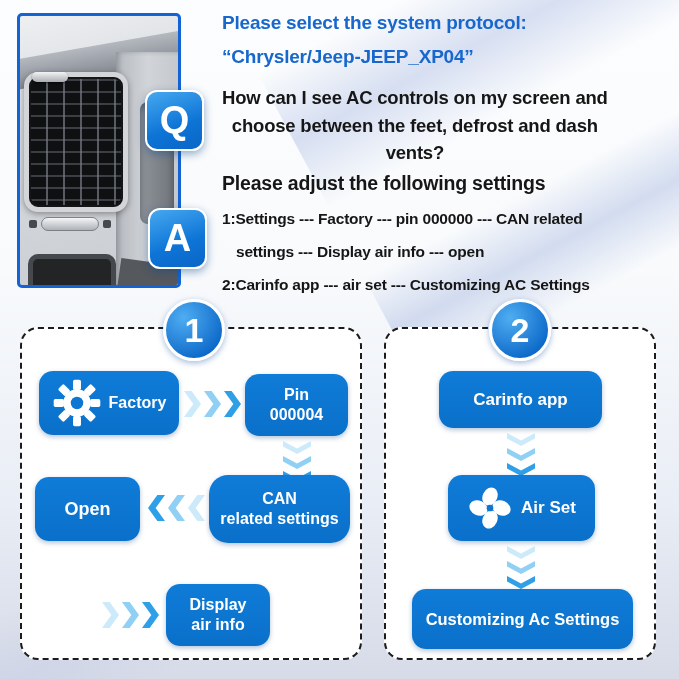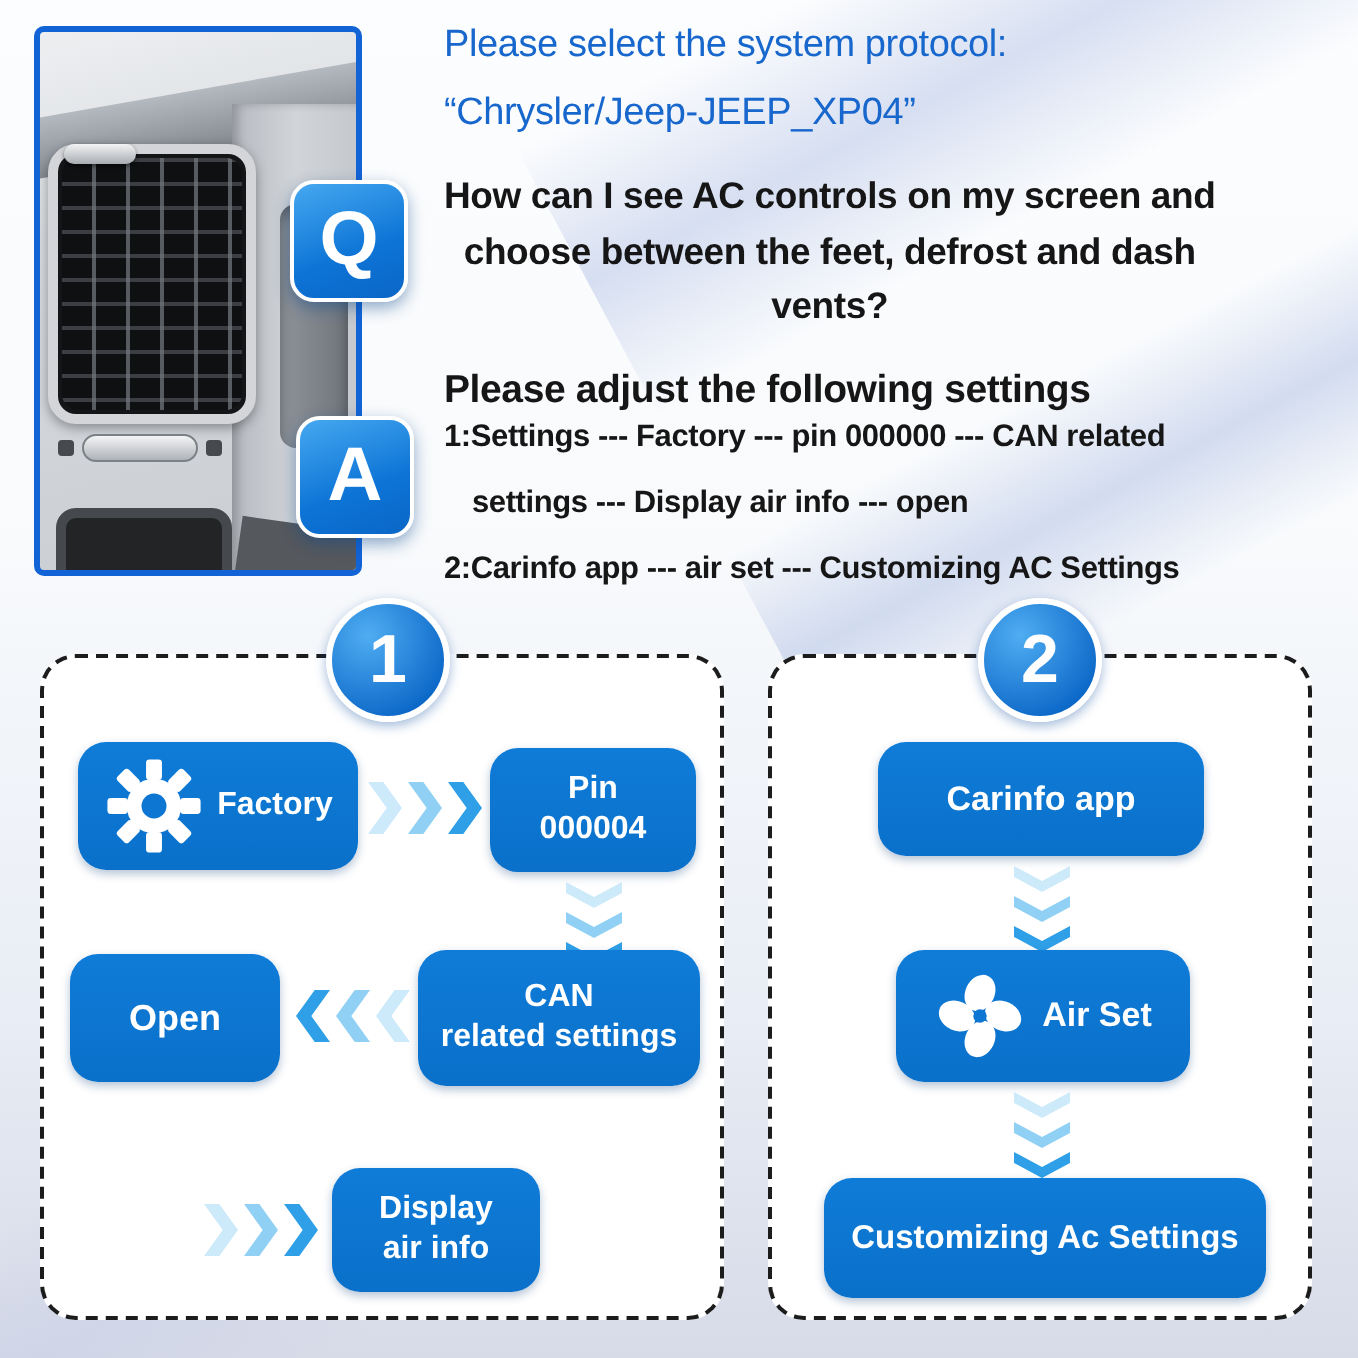--- a/index.html
+++ b/index.html
@@ -49,46 +49,46 @@
   
   .badge{position:absolute;width:55px;height:57px;border-radius:12px;border:2px solid #fff;
         background:linear-gradient(160deg,#46a8f0 0%,#0d74d6 60%,#0a66c6 100%);
         color:#fff;font-weight:bold;font-size:38px;display:flex;align-items:center;justify-content:center;
         box-shadow:0 3px 8px rgba(10,70,140,.45);}
   #qbadge{left:145px;top:90px;}
   #abadge{left:148px;top:208px;}
 
   
   #textcol{position:absolute;left:222px;top:0;width:452px;height:300px;}
-  .h-blue{position:absolute;left:0;font-size:19px;font-weight:normal;color:#1767cd;letter-spacing:-.2px;white-space:nowrap;}
+  .h-blue{position:absolute;left:0;font-size:19px;font-weight:bold;color:#1767cd;letter-spacing:-.2px;white-space:nowrap;}
   #hb1{top:12px;} #hb2{top:46px;}
   #question{position:absolute;left:0;top:84px;font-size:18.5px;font-weight:bold;color:#161616;
         line-height:27.5px;white-space:pre-line;letter-spacing:-.2px;text-align:center;}
-  #answer-title{position:absolute;left:0;top:184px;font-size:19.5px;font-weight:bold;color:#161616;letter-spacing:-.2px;white-space:nowrap;}
+  #answer-title{position:absolute;left:0;top:172px;font-size:19.5px;font-weight:bold;color:#161616;letter-spacing:-.2px;white-space:nowrap;}
   .step{position:absolute;font-size:15.5px;font-weight:bold;color:#161616;letter-spacing:-.2px;white-space:nowrap;}
   #st1a{left:0;top:210px;text-align:right;} #st1b{left:14px;top:243px;} #st2{left:0;top:276px;}
 
   
   .panel{position:absolute;background:#fff;border:2px dashed #1c1c1c;border-radius:18px;}
   #p1{left:20px;top:327px;width:338px;height:329px;}
   #p2{left:384px;top:327px;width:268px;height:329px;}
   .numcircle{position:absolute;width:56px;height:56px;border-radius:50%;z-index:3;
         background:radial-gradient(circle at 32% 28%,#4fadf2,#0c68c8 78%);
         border:3px solid #fff;box-shadow:0 2px 6px rgba(20,80,160,.4);
         color:#fff;font-size:34px;font-weight:bold;display:flex;align-items:center;justify-content:center;}
   #n1{left:163px;top:299px;} #n2{left:489px;top:299px;}
 
   .node{position:absolute;background:linear-gradient(180deg,#0f7cd8,#0a70ca);border-radius:14px;
         color:#fff;font-weight:bold;display:flex;align-items:center;justify-content:center;
         text-align:center;box-shadow:0 2px 5px rgba(10,60,120,.3);}
   .node .ml{white-space:pre-line;line-height:1.25;}
   #factory{left:17px;top:42px;width:140px;height:64px;font-size:16px;gap:7px;}
   #pin{left:223px;top:45px;width:103px;height:62px;font-size:16px;}
   #open{left:13px;top:148px;width:105px;height:64px;font-size:18px;}
-  #can{left:187px;top:146px;width:141px;height:68px;font-size:16px;}
+  #can{left:187px;top:146px;width:141px;height:68px;font-size:16px;border-radius:19px;}
   #display{left:144px;top:255px;width:104px;height:62px;font-size:16px;}
   #carinfo{left:53px;top:42px;width:163px;height:57px;font-size:17px;}
   #airset{left:62px;top:146px;width:147px;height:66px;font-size:17px;gap:8px;}
   #customizing{left:26px;top:260px;width:221px;height:60px;font-size:16.5px;}
 
   
   .row-chev{position:absolute;display:flex;gap:3px;align-items:center;}
   .col-chev{position:absolute;display:flex;flex-direction:column;gap:2px;align-items:center;}
   .chev{width:17px;height:26px;clip-path:polygon(0 0,45% 0,100% 50%,45% 100%,0 100%,55% 50%);}
   .chev.flip{transform:scaleX(-1);}

